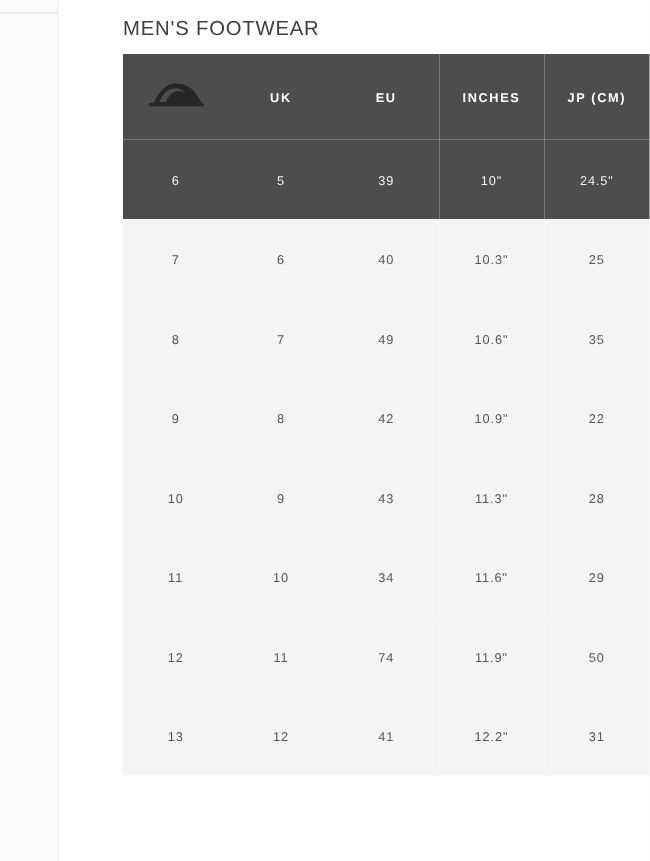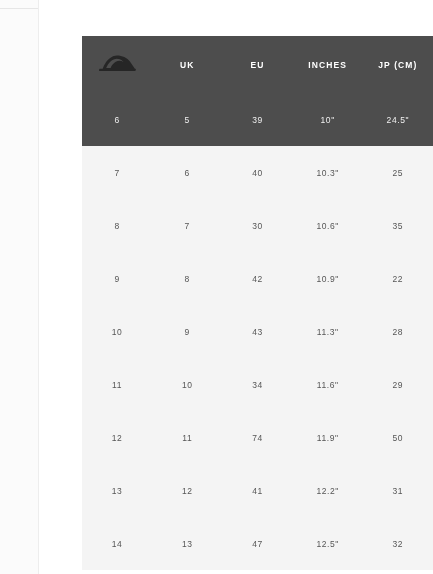--- a/index.html
+++ b/index.html
@@ -114,20 +114,21 @@
   }
   tr.row td:last-child { border-right: 0; }
 </style>
 </head>
 <body>
 
 <div id="top-rule"></div>
 
 <div id="content-card">
 
+  <div id="page-title">MEN'S FOOTWEAR</div>
 
   <table id="size-table">
     <colgroup>
       <col>
         <col>
         <col>
         <col>
         <col>
     </colgroup>
     <thead>
@@ -181,21 +182,21 @@
         <td>7</td>
         <td>6</td>
         <td>40</td>
         <td>10.3"</td>
         <td>25</td>
       </tr>
 
       <tr class="row">
         <td>8</td>
         <td>7</td>
-        <td>30</td>
+        <td>49</td>
         <td>10.6"</td>
         <td>35</td>
       </tr>
 
       <tr class="row">
         <td>9</td>
         <td>8</td>
         <td>42</td>
         <td>10.9"</td>
         <td>22</td>
@@ -226,24 +227,17 @@
       </tr>
 
       <tr class="row">
         <td>13</td>
         <td>12</td>
         <td>41</td>
         <td>12.2"</td>
         <td>31</td>
       </tr>
 
-      <tr class="row">
-        <td>14</td>
-        <td>13</td>
-        <td>47</td>
-        <td>12.5"</td>
-        <td>32</td>
-      </tr>
 
     </tbody>
   </table>
 
 </div>
 
 </body></html>

